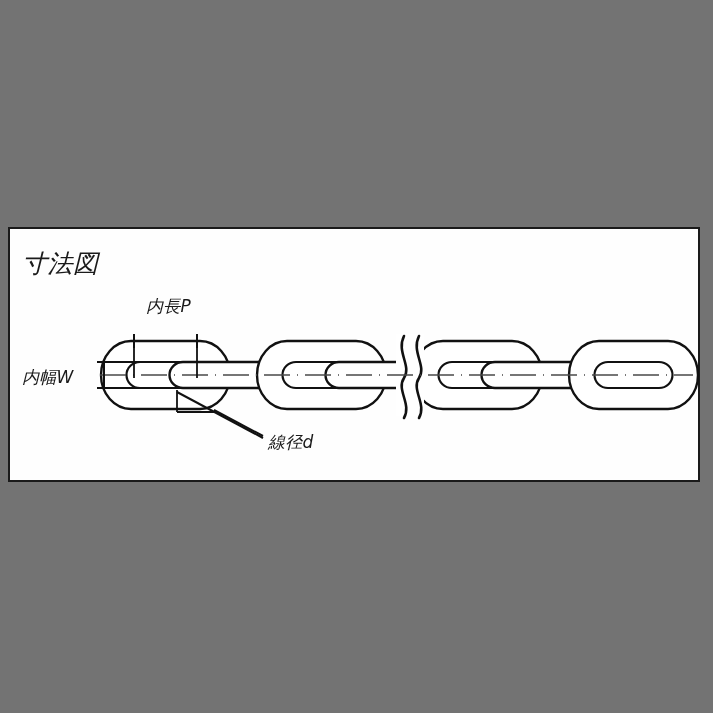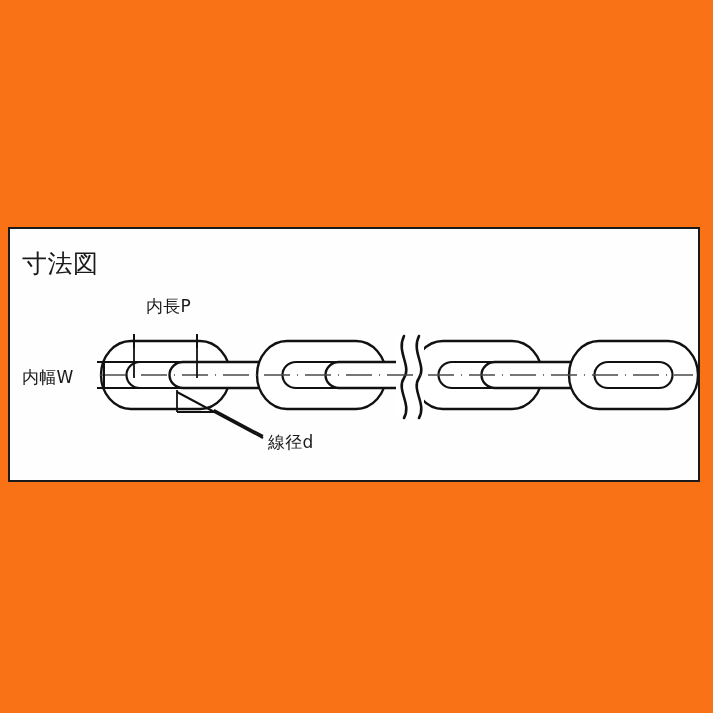--- a/index.html
+++ b/index.html
@@ -13,21 +13,22 @@
     font-family: "DejaVu Sans", "Liberation Sans", sans-serif;
     overflow: hidden;
     position: relative;
   }
   #canvas-root {
     position: absolute;
     left: 0;
     top: 0;
     width: 713px;
     height: 713px;
-    background: #f97316;
+    background: #737373;
+    font-style: italic;
   }
   svg#diagram {
     position: absolute;
     left: 0;
     top: 0;
     display: block;
   }
   .frame-rect {
     fill: #fefefe;
     stroke: #1a1a1a;

